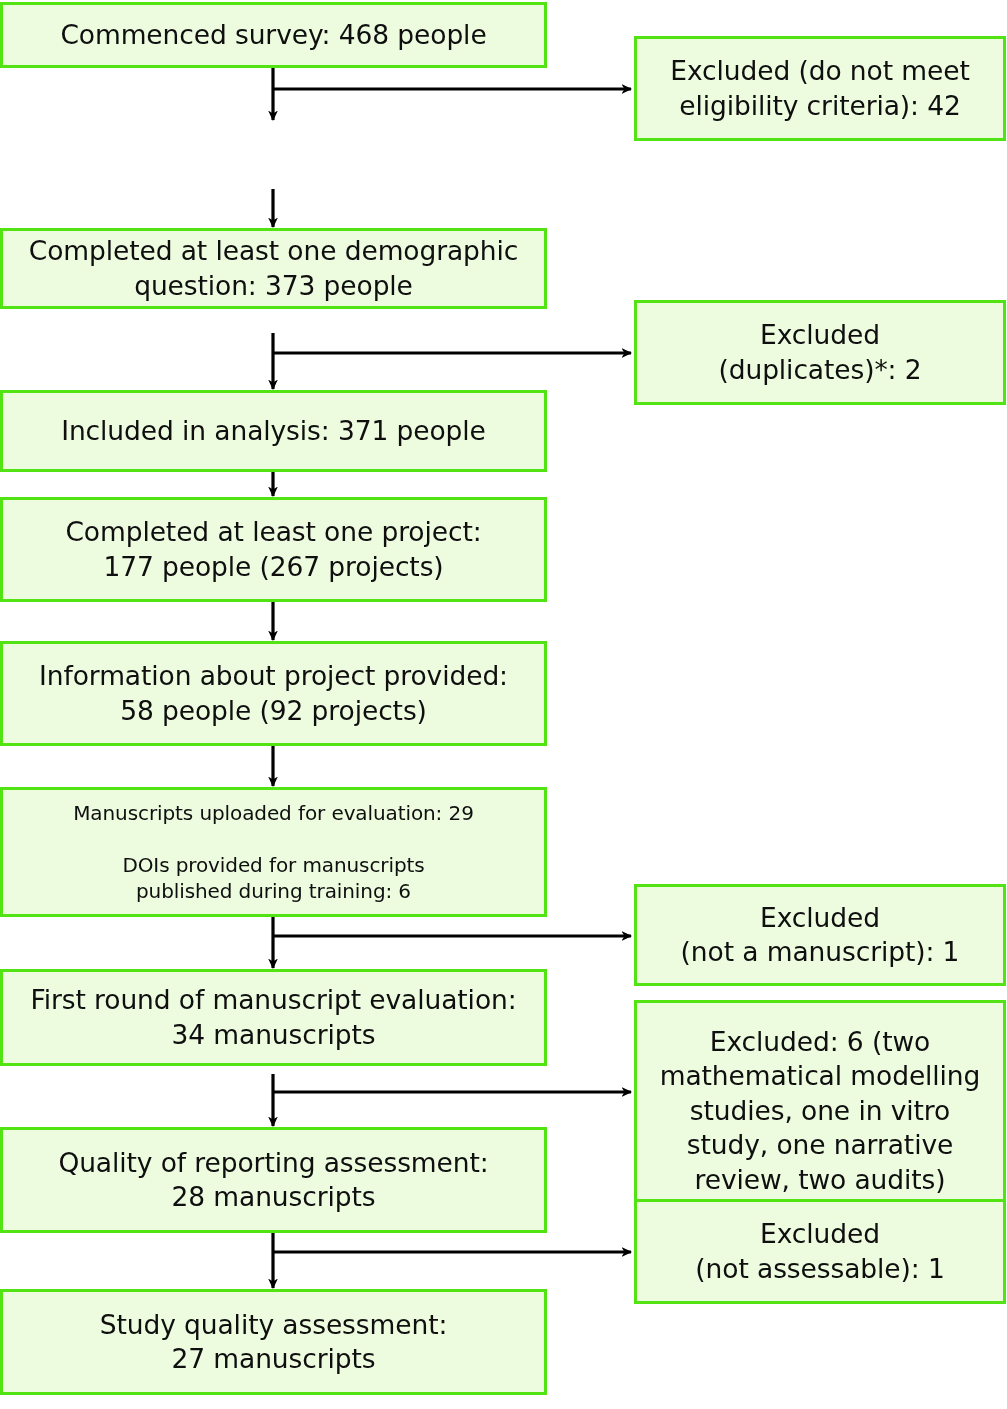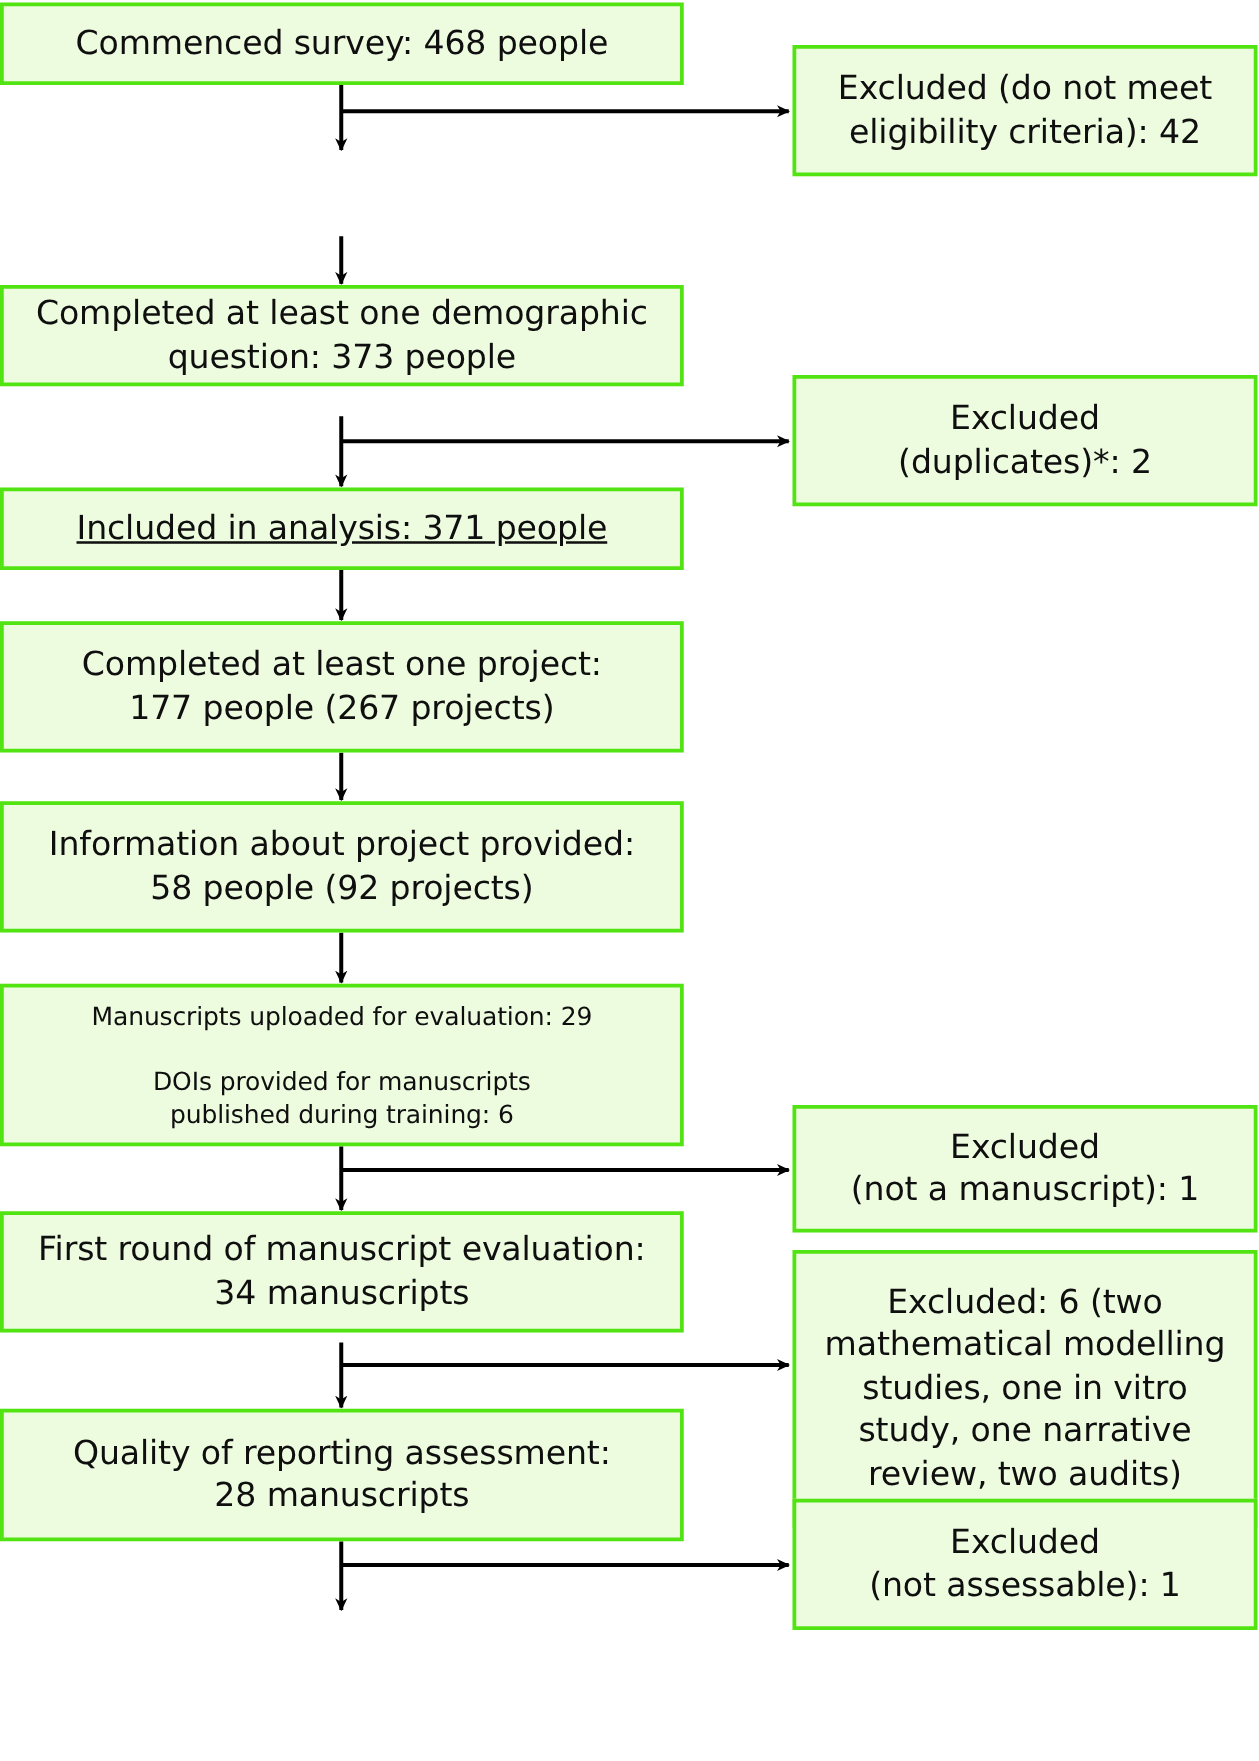--- a/index.html
+++ b/index.html
@@ -79,39 +79,41 @@
       <line x1="274" y1="1252" x2="631" y2="1252"></line>
     </g>
   </svg>
 
   <div class="node left" style="top:2px;    height:66px;">Commenced survey: 468 people</div>
 
 
   <div class="node left" style="top:228px;  height:81px;">Completed at least one demographic
 question: 373 people</div>
 
-  <div class="node left" style="top:390px;  height:66px;text-decoration:underline;">Included in analysis: 371 people</div>
+  <div class="node left" style="top:390px;  height:82px;">Included in analysis: 371 people</div>
 
   <div class="node left" style="top:497px;  height:105px;">Completed at least one project:
 177 people (267 projects)</div>
 
   <div class="node left" style="top:641px;  height:105px;">Information about project provided:
 58 people (92 projects)</div>
 
   <div class="node left" style="top:787px;  height:130px;  font-size:20px;">Manuscripts uploaded for evaluation: 29
 
 DOIs provided  for manuscripts
 published during training: 6</div>
 
   <div class="node left" style="top:969px;  height:97px;">First round of manuscript evaluation:
 34 manuscripts</div>
 
   <div class="node left" style="top:1127px; height:106px;">Quality of reporting assessment:
 28 manuscripts</div>
 
+  <div class="node left" style="top:1289px; height:106px;">Study quality assessment:
+27 manuscripts</div>
 
   <div class="node right" style="top:36px;   height:105px;">Excluded (do not meet
 eligibility criteria): 42</div>
 
   <div class="node right" style="top:300px;  height:105px;">Excluded
 (duplicates)*: 2</div>
 
   <div class="node right" style="top:884px;  height:102px;">Excluded
 (not a manuscript): 1</div>
 

